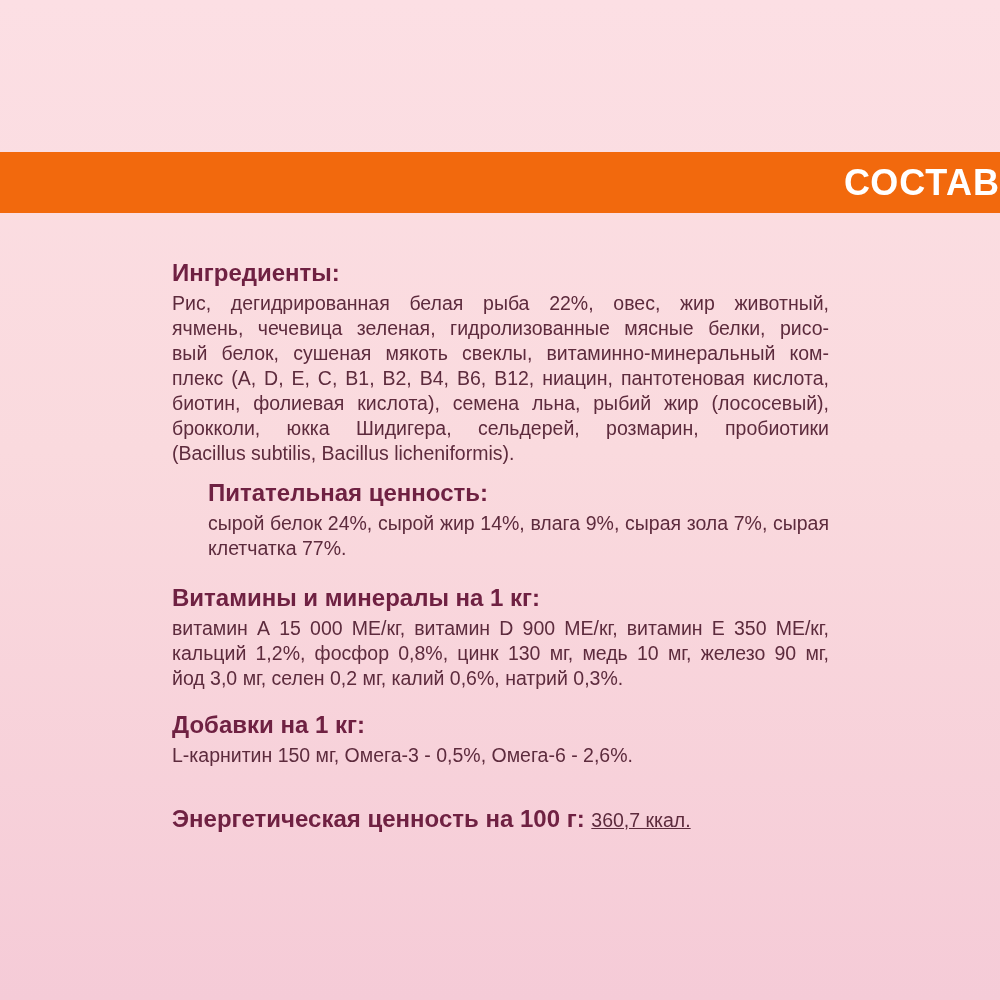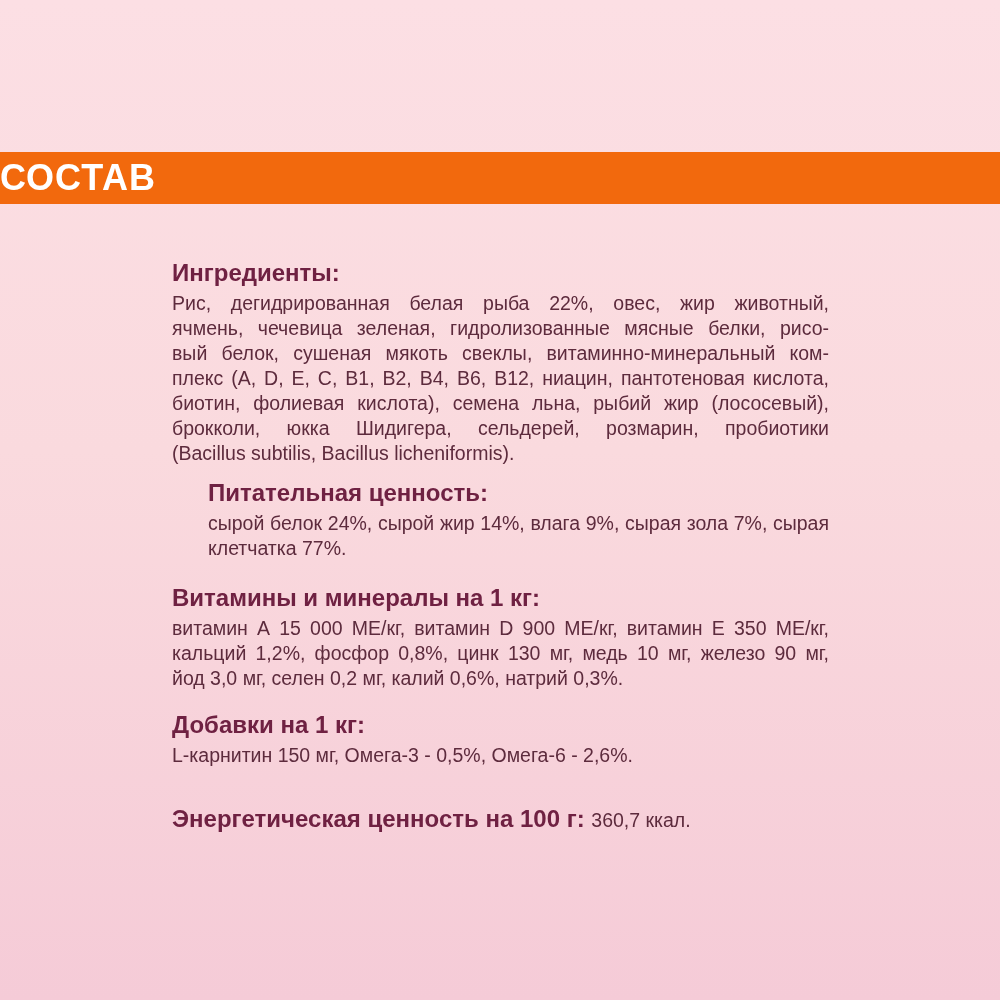--- a/index.html
+++ b/index.html
@@ -12,25 +12,25 @@
     background: linear-gradient(180deg,
       var(--page-bg-top, #fcdfe4) 0%,
       var(--page-bg-mid, #fadade) 45%,
       var(--page-bg-bottom, #f5cbd7) 100%);
   }
   .banner {
     position: absolute;
     top: 152px;
     left: 0;
     width: 100%;
-    height: 52px;
+    height: 61px;
     background: var(--banner-bg, #f2690d);
     display: flex;
     align-items: center;
-    justify-content: flex-start;
+    justify-content: flex-end;
   }
   .banner-title {
     color: var(--banner-text, #ffffff);
     font-size: 36px;
     font-weight: bold;
     letter-spacing: 1px;
   }
   .content {
     position: absolute;
     top: 258px;
@@ -60,20 +60,21 @@
   .section-vitamins   { margin-bottom: 19px; }
   .section-additives  { margin-bottom: 36px; }
   .energy-line { font-size: 24px; line-height: 30px; }
   .energy-heading {
     font-weight: bold;
     color: var(--heading-color, #6f2142);
   }
   .energy-value {
     font-size: 19.5px;
     color: var(--body-color, #5d2b3d);
+    text-decoration: underline;
   }
 </style>
 </head>
 <body>
 
 <div class="banner">
   <div class="banner-title">СОСТАВ</div>
 </div>
 
 <div class="content">

